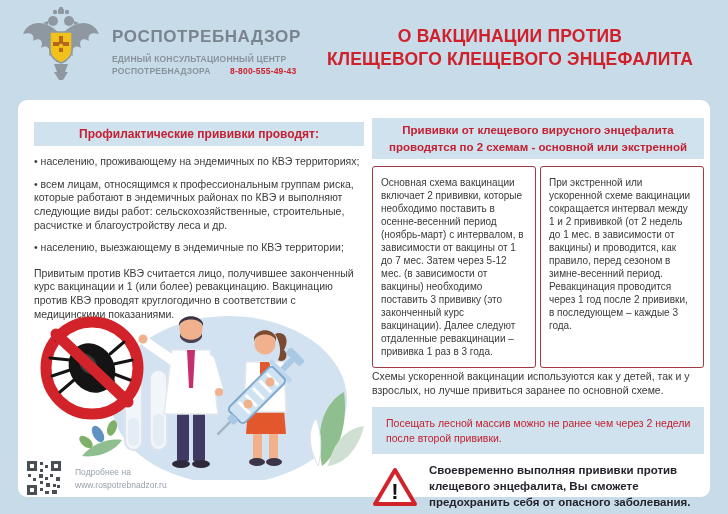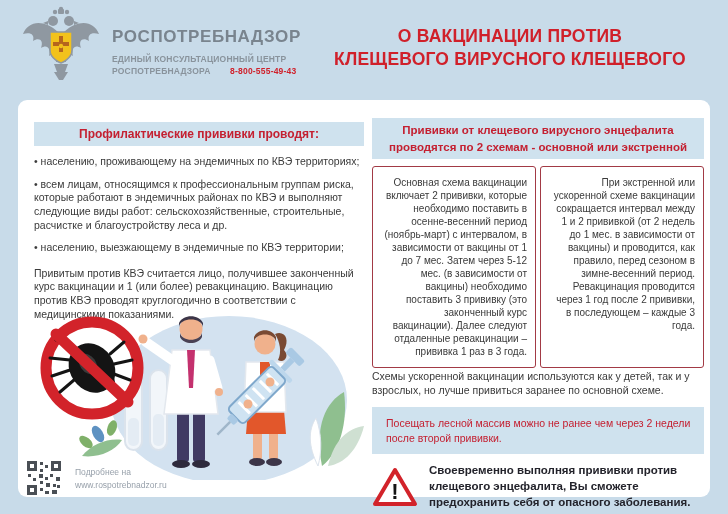--- a/index.html
+++ b/index.html
@@ -30,21 +30,21 @@
 
   .illustration { position:absolute; left:4px; top:206px; width:350px; height:174px; }
 
   .qr-row { position:absolute; left:8px; top:360px; display:flex; align-items:flex-start; gap:13px; }
   .qr-box { width:36px; height:36px; }
   .qr-caption { font-size:8.5px; color:#98a1ab; line-height:1.5; padding-top:6px; }
 
   
   .right-col { position:absolute; left:354px; top:18px; width:332px; }
   .right-strip { font-size:11.5px; line-height:1.45; padding:4px 14px; }
-  .boxes { display:flex; gap:4px; margin-top:7px;text-align:right; }
+  .boxes { display:flex; gap:4px; margin-top:7px; }
   .scheme-box { flex:1; background:#fff; border:1.5px solid #a23a45; border-radius:3px;
                 padding:9px 8px; font-size:10px; line-height:1.3; color:#3a3a3a; min-height:186px; }
   .schemes-note { margin-top:2px; font-size:10.5px; line-height:1.32; color:#3a3a3a; }
   .highlight { margin-top:9px; background:#cfe2ee; padding:9px 8px 9px 14px;
                color:#c42031; font-size:10.5px; line-height:1.4; }
   .warning { margin-top:9px; display:flex; align-items:center; gap:11px; }
   .warning-icon { width:46px; height:42px; flex:0 0 auto; }
   .warning-text { font-size:11.5px; font-weight:bold; color:#23232b; line-height:1.38; }
 </style>
 </head>
@@ -80,21 +80,21 @@
     <div class="brand-name">РОСПОТРЕБНАДЗОР</div>
     <div class="brand-sub">
       <span>ЕДИНЫЙ КОНСУЛЬТАЦИОННЫЙ ЦЕНТР</span><br>
       <span>РОСПОТРЕБНАДЗОРА</span>
       <span class="brand-phone">8-800-555-49-43</span>
     </div>
   </div>
 
   <div class="hdr-title">
     <div>О ВАКЦИНАЦИИ ПРОТИВ</div>
-    <div>КЛЕЩЕВОГО ВИРУСНОГО КЛЕЩЕВОГО</div>
+    <div>КЛЕЩЕВОГО КЛЕЩЕВОГО ЭНЦЕФАЛИТА</div>
   </div>
 
   <div class="panel">
 
     <div class="left-col">
       <div class="strip left-strip">Профилактические прививки проводят:</div>
       <div class="left-body">
         <p>• населению, проживающему на эндемичных по КВЭ территориях;</p>
         <p>• всем лицам, относящимся к профессиональным группам риска, которые работают в эндемичных районах по КВЭ и выполняют следующие виды работ: сельскохозяйственные, строительные, расчистке и благоустройству леса и др.</p>
         <p>• населению, выезжающему в эндемичные по КВЭ территории;</p>

